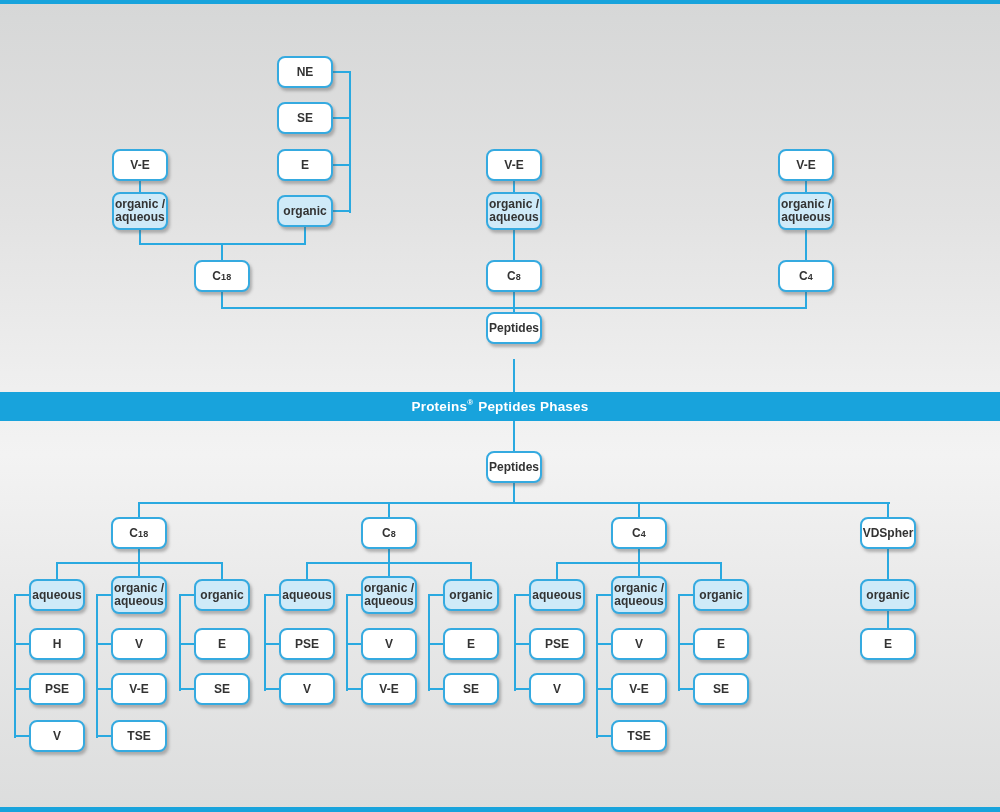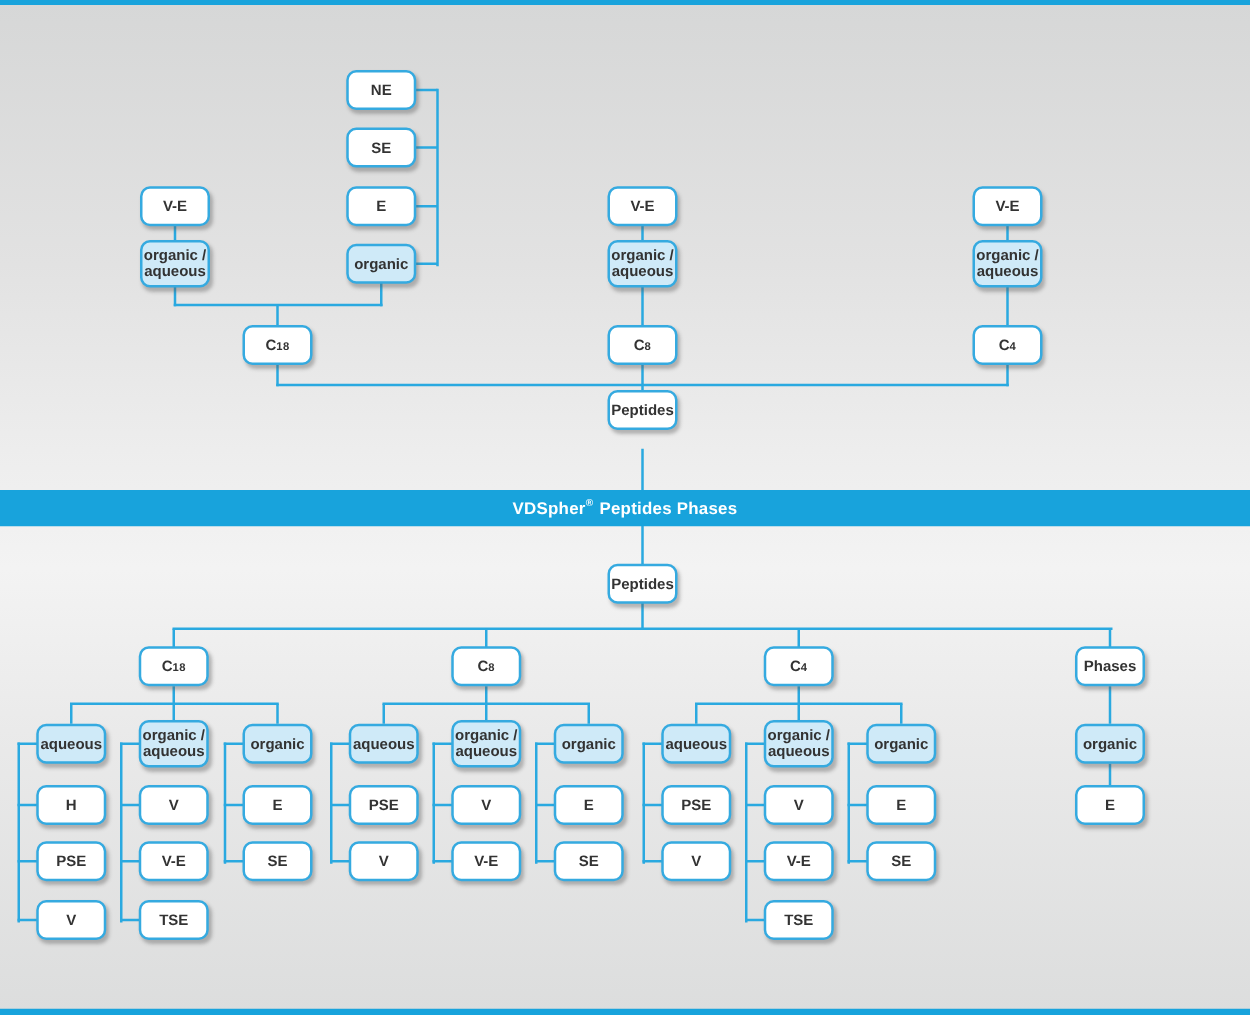--- a/index.html
+++ b/index.html
@@ -82,40 +82,40 @@
     </div>
   <div class="node" style="left:778px;top:260px">
       <span><span>C</span><span class="digits">4</span></span>
     </div>
 
   <div class="node" style="left:486px;top:312px">
       <span>Peptides</span>
     </div>
 
   <div class="banner">
-    <span>VDSpher</span>
+    <span>Proteins</span>
       <sup>®</sup>
       <span> Peptides Phases</span>
   </div>
 
   <div class="node" style="left:486px;top:451px">
       <span>Peptides</span>
     </div>
 
   <div class="node" style="left:111px;top:517px">
       <span><span>C</span><span class="digits">18</span></span>
     </div>
   <div class="node" style="left:361px;top:517px">
       <span><span>C</span><span class="digits">8</span></span>
     </div>
   <div class="node" style="left:611px;top:517px">
       <span><span>C</span><span class="digits">4</span></span>
     </div>
   <div class="node" style="left:860px;top:517px">
-      <span>Phases</span>
+      <span>VDSpher</span>
     </div>
 
   <div class="node mode" style="left:29px;top:579px">
       <span>aqueous</span>
     </div>
   <div class="node mode tall" style="left:111px;top:576px">
       <span>organic /
 aqueous</span>
     </div>
   <div class="node mode" style="left:194px;top:579px">

